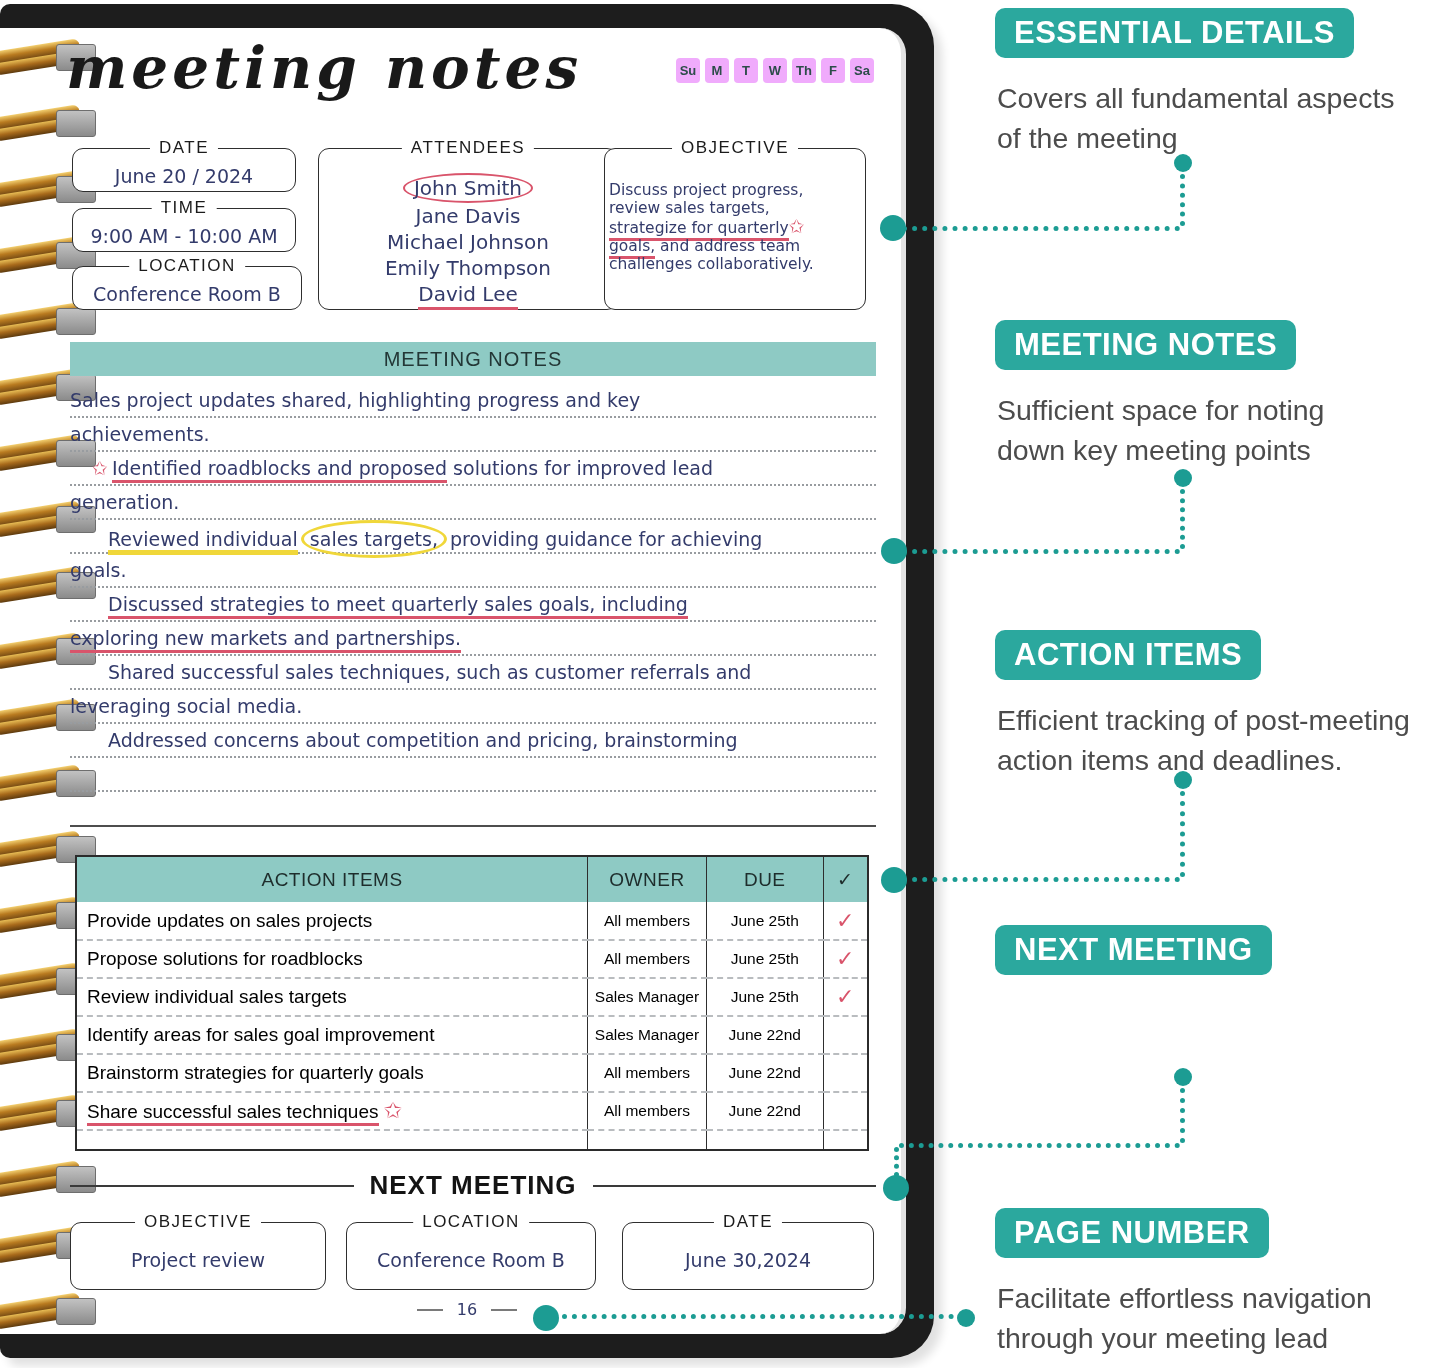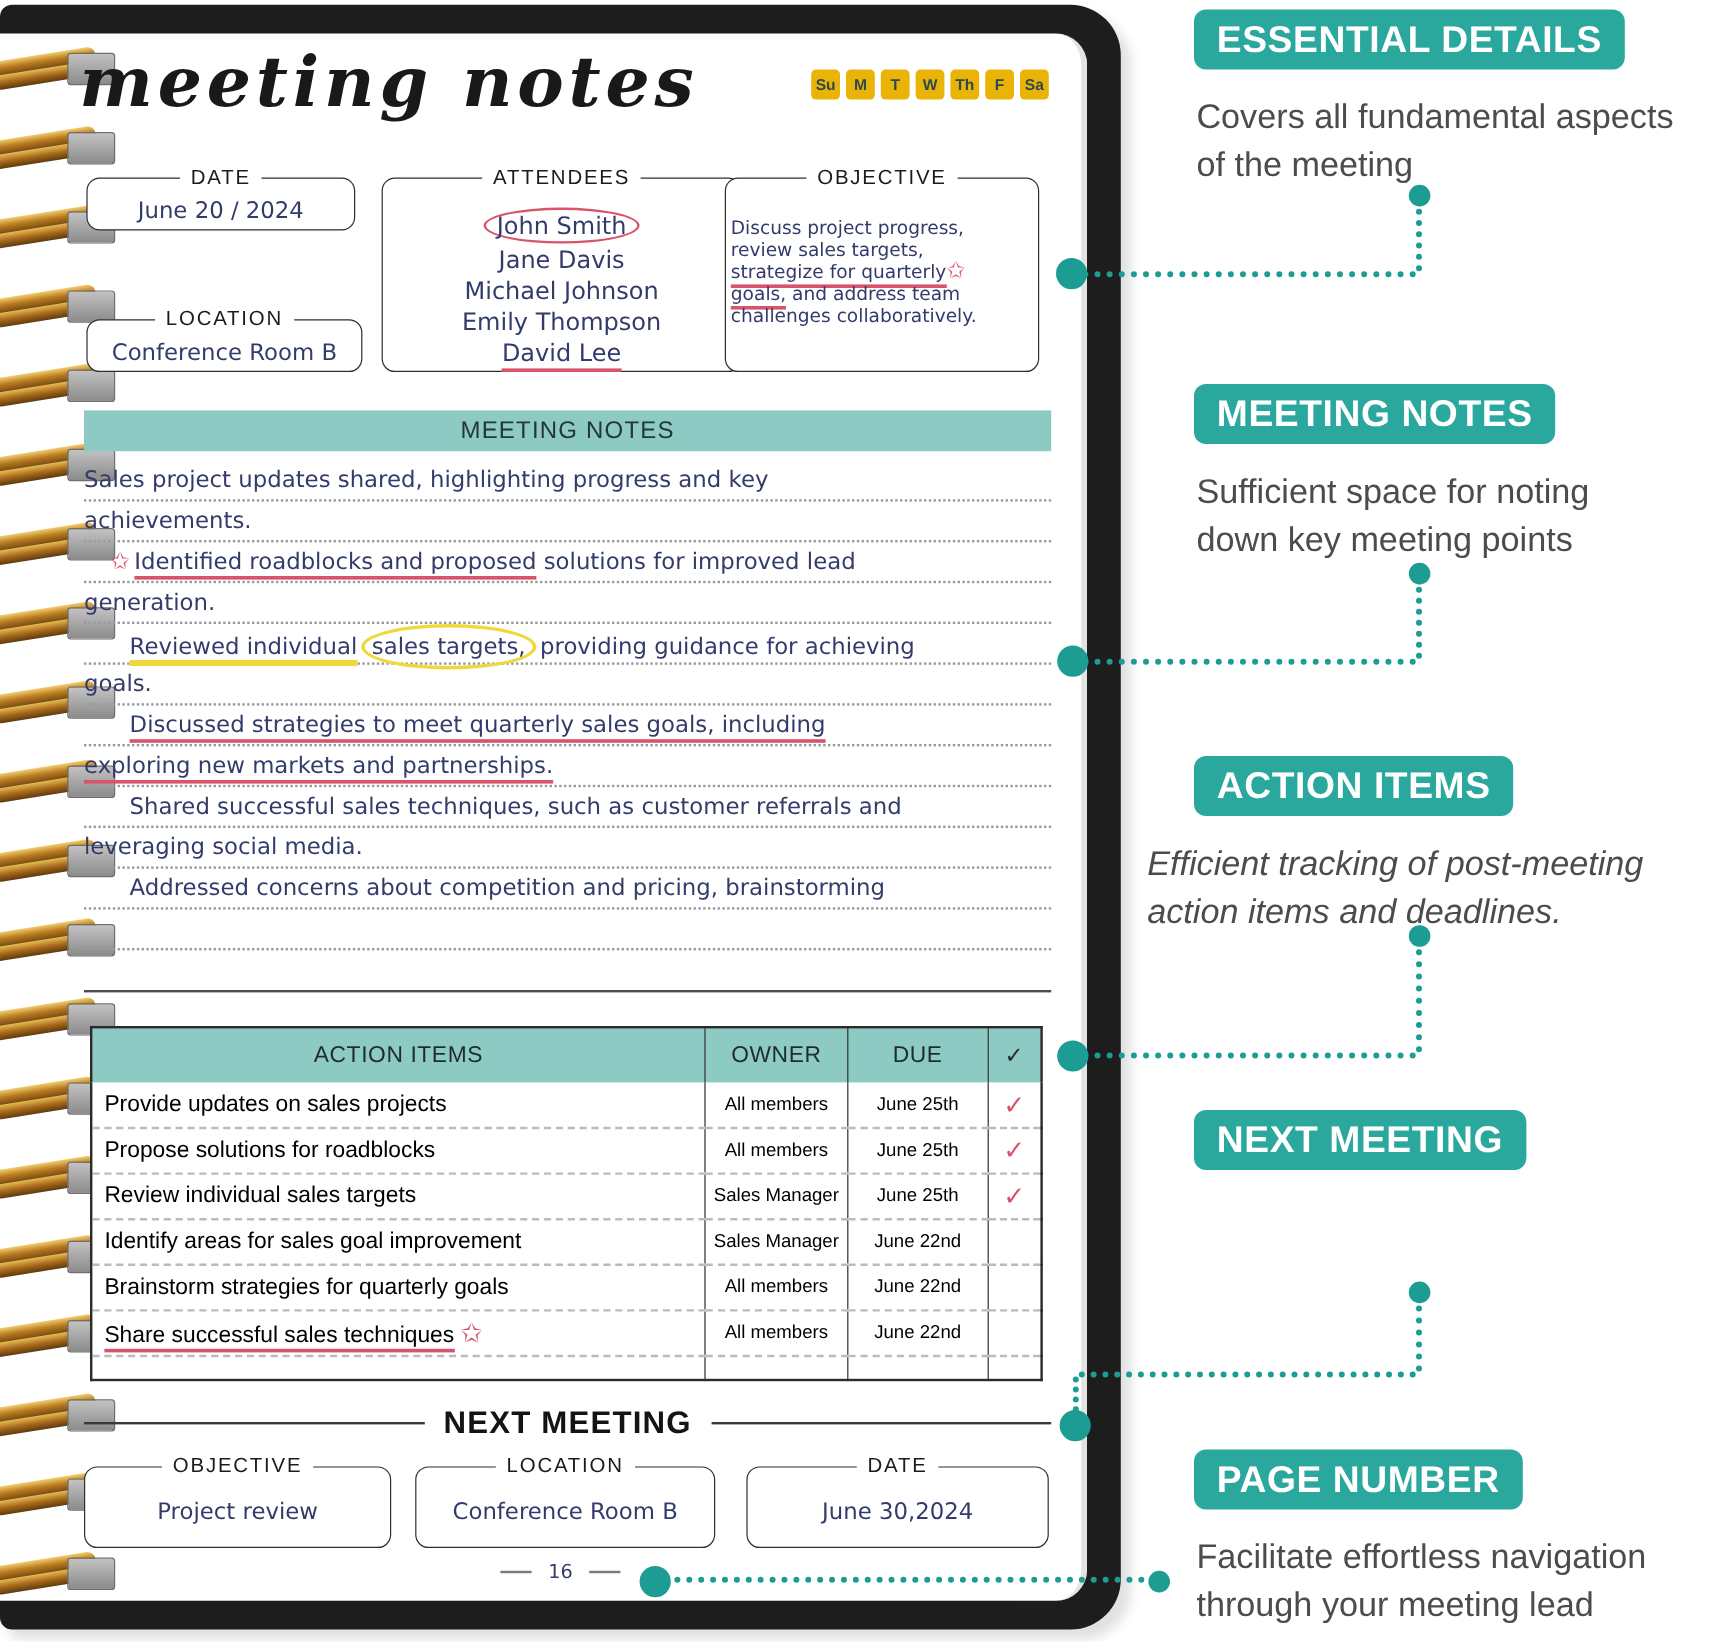--- a/index.html
+++ b/index.html
@@ -23,21 +23,21 @@
         background:linear-gradient(#f3cf6f,#b97b20 45%,#6e4512); }
   .w2 { left:-6px; top:15px; width:86px; height:12px; transform:rotate(-9deg);
         background:linear-gradient(#e8bd55,#a86a1b 50%,#5d3a0e); }
 
   
   .script-title { position:absolute; left:66px; top:34px; font-family:"DejaVu Serif", serif;
                   font-style:italic; font-weight:600; font-size:58px; letter-spacing:4px; color:#191919; }
 
   
   .days { position:absolute; left:676px; top:58px; display:flex; gap:5px; }
-  .chip { width:24px; height:25px; background:#eab308; border-radius:4px; color:#2c4c4a;
+  .chip { width:24px; height:25px; background:#f0abfc; border-radius:4px; color:#2c4c4a;
           font-size:13px; font-weight:bold; display:flex; align-items:center; justify-content:center; }
 
   
   .fbox { position:absolute; border:1.7px solid #2e2e2e; border-radius:11px; background:#fff;padding-left:40px; }
   .fbox-label { position:absolute; top:-11px; left:50%; transform:translateX(-50%);
                 background:#fff; padding:0 9px; white-space:nowrap;
                 font-size:17px; font-weight:500; letter-spacing:1.5px; color:#1b1b1b; }
   .hand { font-family:"DejaVu Sans", sans-serif; color:#333b6b; }
   .fbox-value { position:absolute; left:0; right:0; top:16px; text-align:center; font-size:19px; }
 
@@ -209,20 +209,24 @@
     <span class="chip">T</span>
     <span class="chip">W</span>
     <span class="chip">Th</span>
     <span class="chip">F</span>
     <span class="chip">Sa</span>
   </div>
 
   <div class="fbox" style="left:72px; top:148px; width:224px; height:44px;">
     <span class="fbox-label">DATE</span>
     <div class="fbox-value hand">June 20 / 2024</div>
+  </div>
+  <div class="fbox" style="left:72px; top:208px; width:224px; height:44px;">
+    <span class="fbox-label">TIME</span>
+    <div class="fbox-value hand">9:00 AM - 10:00 AM</div>
   </div>
   <div class="fbox" style="left:72px; top:266px; width:230px; height:44px;">
     <span class="fbox-label">LOCATION</span>
     <div class="fbox-value hand">Conference Room B</div>
   </div>
 
   <div class="fbox" style="left:318px; top:148px; width:300px; height:162px;">
     <span class="fbox-label">ATTENDEES</span>
     <div class="att-list hand">
       <div><span class="red-oval">John Smith</span></div>
@@ -350,21 +354,21 @@
     <div>of the meeting</div>
   </div>
 
   <div class="badge" style="left:995px; top:320px;">MEETING NOTES</div>
   <div class="desc" style="left:997px; top:390px;">
     <div>Sufficient space for noting</div>
     <div>down key meeting points</div>
   </div>
 
   <div class="badge" style="left:995px; top:630px;">ACTION ITEMS</div>
-  <div class="desc" style="left:956px; top:700px;font-style:italic;">
+  <div class="desc" style="left:997px; top:700px;">
     <div>Efficient tracking of post-meeting</div>
     <div>action items and deadlines.</div>
   </div>
 
   <div class="badge" style="left:995px; top:925px;">NEXT MEETING</div>
 
   <div class="badge" style="left:995px; top:1208px;">PAGE NUMBER</div>
   <div class="desc" style="left:997px; top:1278px;">
     <div>Facilitate effortless navigation</div>
     <div>through your meeting lead</div>

